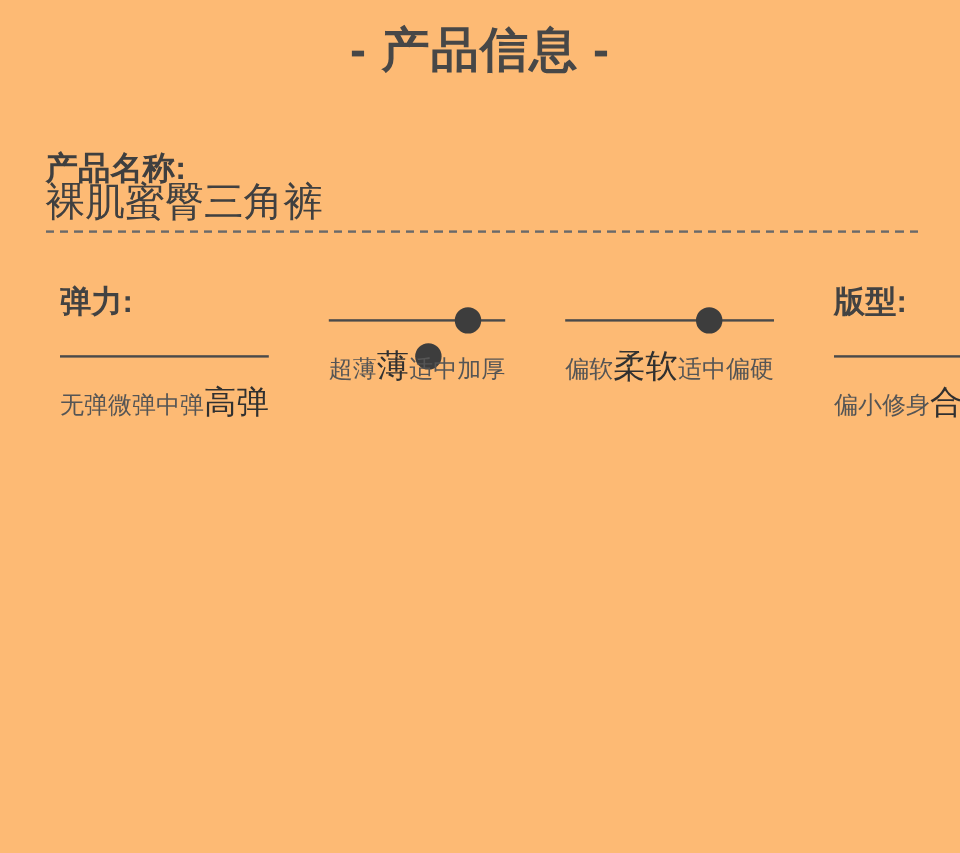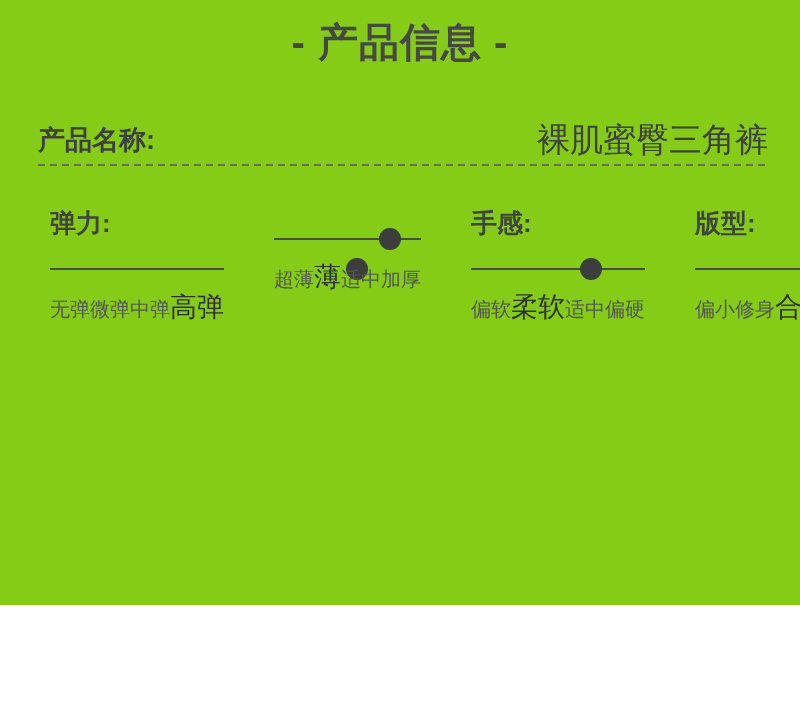--- a/index.html
+++ b/index.html
@@ -4,53 +4,54 @@
 <style>
   html, body {
     margin: 0;
     padding: 0;
     background: #ffffff;
     font-family: "Liberation Sans", "DejaVu Sans", sans-serif;
   }
   .page {
     position: relative;
     width: 800px;
-    height: 605px;
-    background: #84cc16;
+    height: 711px;
+    background: #fdba74;
     overflow: hidden;
     margin: 0 auto;
   }
   
   .title {
     margin: 18px 0 0 0;
     text-align: center;
     font-size: 40px;
     line-height: 48px;
     font-weight: bold;
     color: #474747;
     letter-spacing: 1px;
   }
   
   .info {
     margin: 30px 32px 0 38px;
   }
   .info-row {
     display: flex;
     justify-content: space-between;
-    align-items: center;
+    align-items: flex-start;
     padding: 30px 0 12px 0;
     
     background-image: repeating-linear-gradient(
       to right,
       #6a6a6a 0px, #6a6a6a 7px,
       transparent 7px, transparent 12px
     );
     background-size: 100% 2px;
     background-position: 0 100%;
     background-repeat: no-repeat;
+    flex-direction: column;
   }
   .info-label {
     font-size: 27px;
     line-height: 28px;
     font-weight: bold;
     color: #3f3f3f;
     white-space: nowrap;
   }
   .info-value {
     font-size: 33px;
@@ -154,21 +155,20 @@
       </div>
       <div class="opts">
         <span class="opt" data-selected="false">超薄</span>
         <span class="opt" data-selected="true">薄</span>
         <span class="opt" data-selected="false">适中</span>
         <span class="opt" data-selected="false">加厚</span>
       </div>
     </div>
 
     <div class="attr">
-      <div class="attr-label">手感:</div>
       <div class="track">
         <div class="line"></div>
         <div class="dot" style="left: 120px;"></div>
       </div>
       <div class="opts">
         <span class="opt" data-selected="false">偏软</span>
         <span class="opt" data-selected="true">柔软</span>
         <span class="opt" data-selected="false">适中</span>
         <span class="opt" data-selected="false">偏硬</span>
       </div>

